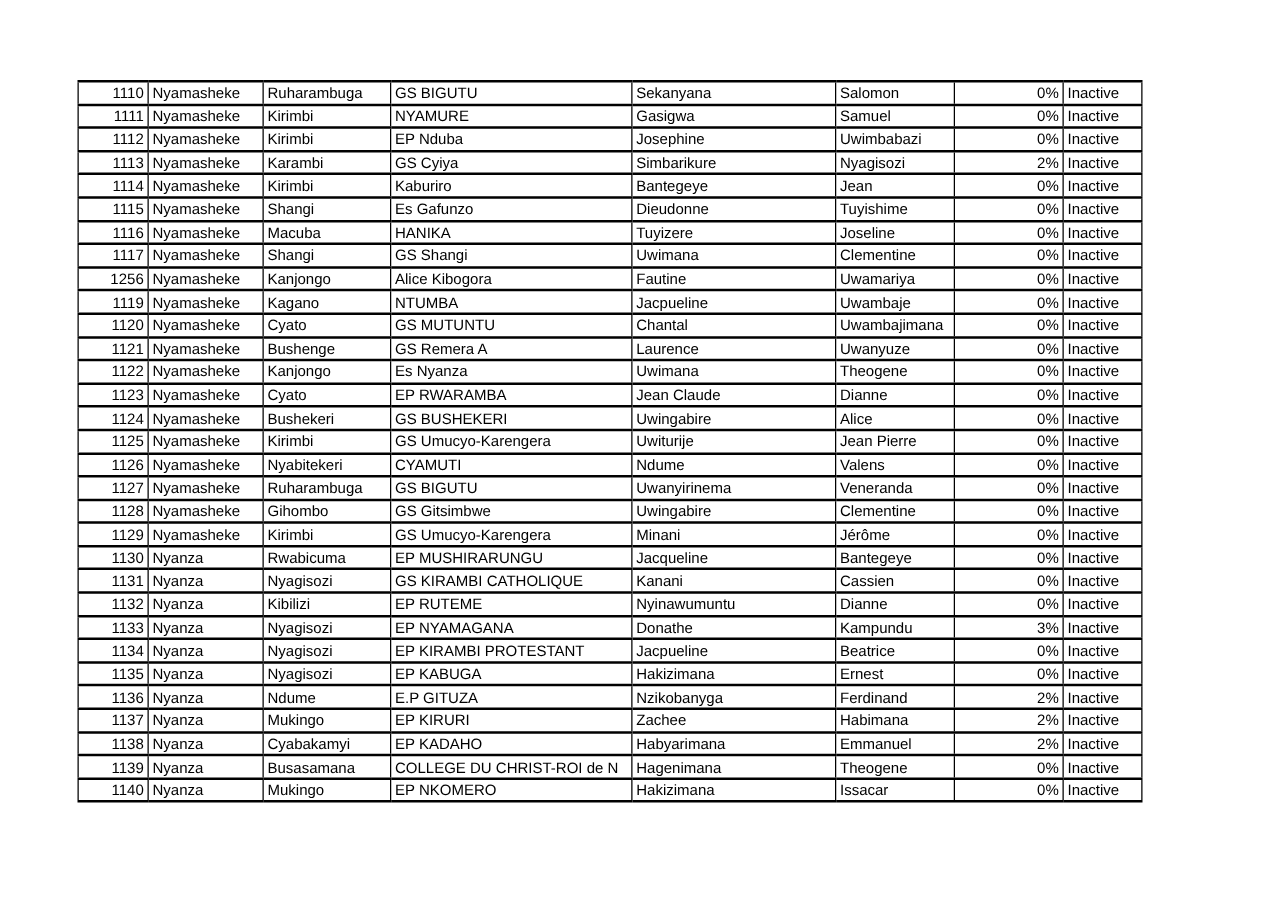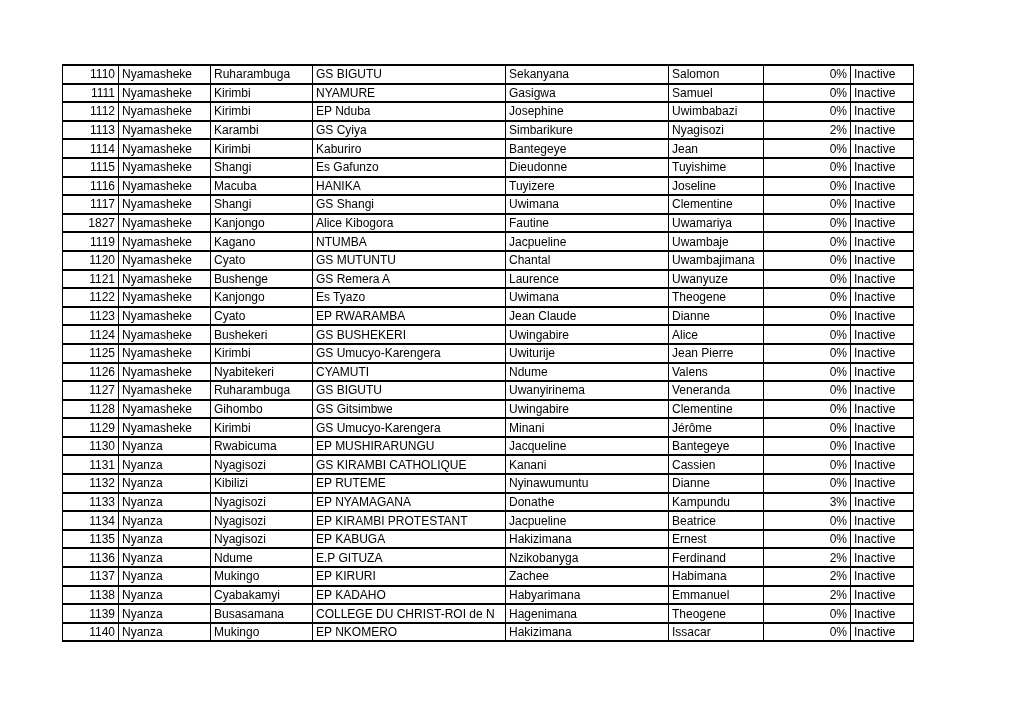--- a/index.html
+++ b/index.html
@@ -137,21 +137,21 @@
     <td class="num">1117</td>
     <td class="txt">Nyamasheke</td>
     <td class="txt">Shangi</td>
     <td class="txt">GS Shangi</td>
     <td class="txt">Uwimana</td>
     <td class="txt">Clementine</td>
     <td class="num">0%</td>
     <td class="txt">Inactive</td>
   </tr>
           <tr>
-    <td class="num">1827</td>
+    <td class="num">1256</td>
     <td class="txt">Nyamasheke</td>
     <td class="txt">Kanjongo</td>
     <td class="txt">Alice Kibogora</td>
     <td class="txt">Fautine</td>
     <td class="txt">Uwamariya</td>
     <td class="num">0%</td>
     <td class="txt">Inactive</td>
   </tr>
           <tr>
     <td class="num">1119</td>
@@ -180,21 +180,21 @@
     <td class="txt">GS Remera A</td>
     <td class="txt">Laurence</td>
     <td class="txt">Uwanyuze</td>
     <td class="num">0%</td>
     <td class="txt">Inactive</td>
   </tr>
           <tr>
     <td class="num">1122</td>
     <td class="txt">Nyamasheke</td>
     <td class="txt">Kanjongo</td>
-    <td class="txt">Es Tyazo</td>
+    <td class="txt">Es Nyanza</td>
     <td class="txt">Uwimana</td>
     <td class="txt">Theogene</td>
     <td class="num">0%</td>
     <td class="txt">Inactive</td>
   </tr>
           <tr>
     <td class="num">1123</td>
     <td class="txt">Nyamasheke</td>
     <td class="txt">Cyato</td>
     <td class="txt">EP RWARAMBA</td>

